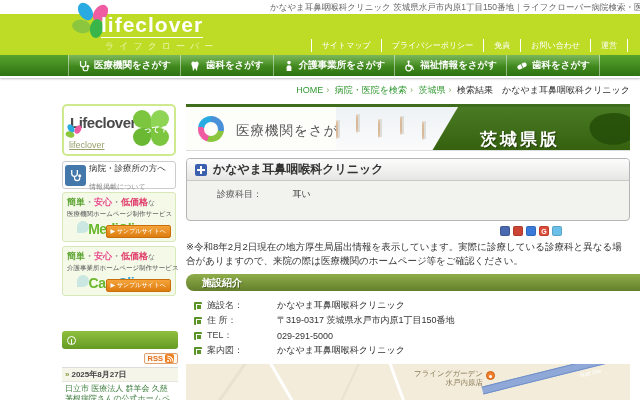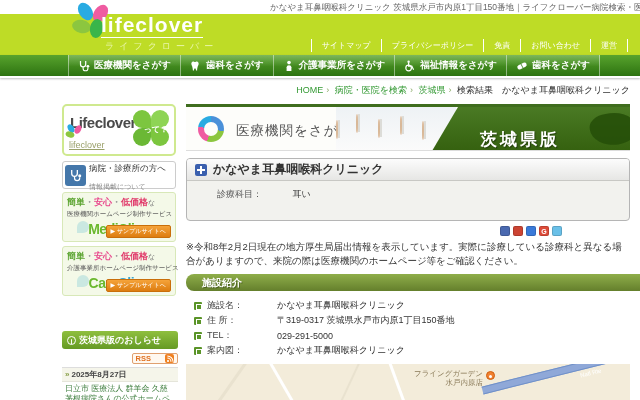--- a/index.html
+++ b/index.html
@@ -73,21 +73,21 @@
   .catch .dot { color:#999; }
   .ad-line2 { font-size:6.5px; color:#555; white-space:nowrap; margin-top:1px; }
   .ad-logo { position:relative; font-size:14px; font-weight:bold; text-align:center; margin-top:2px; letter-spacing:-0.5px; }
   .ad-logo .bubble { position:absolute; left:10px; top:0px; width:12px; height:12px; border-radius:50% 50% 50% 0; background:#bfe3de; opacity:.8; }
   .ad-btn { position:absolute; right:4px; bottom:3px; font-size:6px; color:#fff; background:linear-gradient(#f5a33a,#dd7d10); border:1px solid #c96f0a; border-radius:2px; padding:1px 4px; cursor:pointer; white-space:nowrap; }
 
   .news-title { position:absolute; left:0; top:227px; width:116px; height:18px; background:linear-gradient(#8fbf3f,#659a24); border-radius:3px; display:flex; align-items:center; padding:0 5px; }
   .news-title .i-ico { width:9px; height:9px; border:1px solid #fff; border-radius:50%; color:#fff; font-size:7px; line-height:9px; text-align:center; font-weight:bold; flex:0 0 auto; }
   .news-title .nt { font-size:9px; font-weight:bold; color:#fff; margin-left:3px; white-space:nowrap; }
   .rss-badge { position:absolute; right:0; top:249px; display:flex; align-items:center; border:1px solid #e0a070; border-radius:2px; padding:0 3px; height:11px; cursor:pointer; background:#fff8f0; }
-  .rss-badge .rtxt { font-size:7.5px; color:#e07020; font-weight:bold; margin-right:14px; }
+  .rss-badge .rtxt { font-size:7.5px; color:#e07020; font-weight:bold; margin-right:2px; }
   .rss-ico { width:9px; height:9px; background:#f08020; border-radius:2px; display:flex; align-items:center; justify-content:center; }
   .news-list { position:absolute; left:0; top:263px; width:116px; height:44px; overflow:hidden; }
   .news-date { background:#f5f5ea; border-top:1px solid #ddd; border-bottom:1px solid #e5e5da; font-size:8px; font-weight:bold; color:#444; padding:1px 3px; }
   .news-date .bullet { color:#8aa04a; margin-right:2px; }
   .news-text { font-size:8px; color:#3d7d3d; line-height:1.3; padding:2px 3px 0 3px; cursor:pointer; }
 
   
   .main { position:absolute; left:186px; top:104px; width:444px; }
   .banner { position:absolute; left:0; top:0; width:444px; height:47px; background:#fdfdfa; border-top:3px solid #3f6d1e; border-bottom:1px solid #ddd; overflow:hidden; }
   .swirl { position:absolute; left:12px; top:9px; width:26px; height:26px; border-radius:50%;
@@ -267,21 +267,20 @@
       <div class="ad-line2">介護事業所ホームページ制作サービス</div>
       <div class="ad-logo">
         <span class="bubble"></span>
         <span style="color: rgb(106, 184, 45);">Care</span><span style="color: rgb(58, 166, 208);">Clips</span>
       </div>
       <span class="ad-btn">▶ サンプルサイトへ</span>
     </div>
 
     <div class="news-title">
       <span class="i-ico">i</span>
-      <span class="nt">茨城県版のおしらせ</span>
     </div>
 
     <div class="rss-badge">
       <span class="rtxt">RSS</span>
       <span class="rss-ico">
         <svg width="8" height="8" viewBox="0 0 12 12">
             <circle cx="3" cy="9" r="1.6" fill="#fff"></circle>
             <path d="M2 4.6a5.4 5.4 0 0 1 5.4 5.4" stroke="#fff" stroke-width="1.6" fill="none"></path>
             <path d="M2 1.4a8.6 8.6 0 0 1 8.6 8.6" stroke="#fff" stroke-width="1.6" fill="none"></path>
           </svg>

